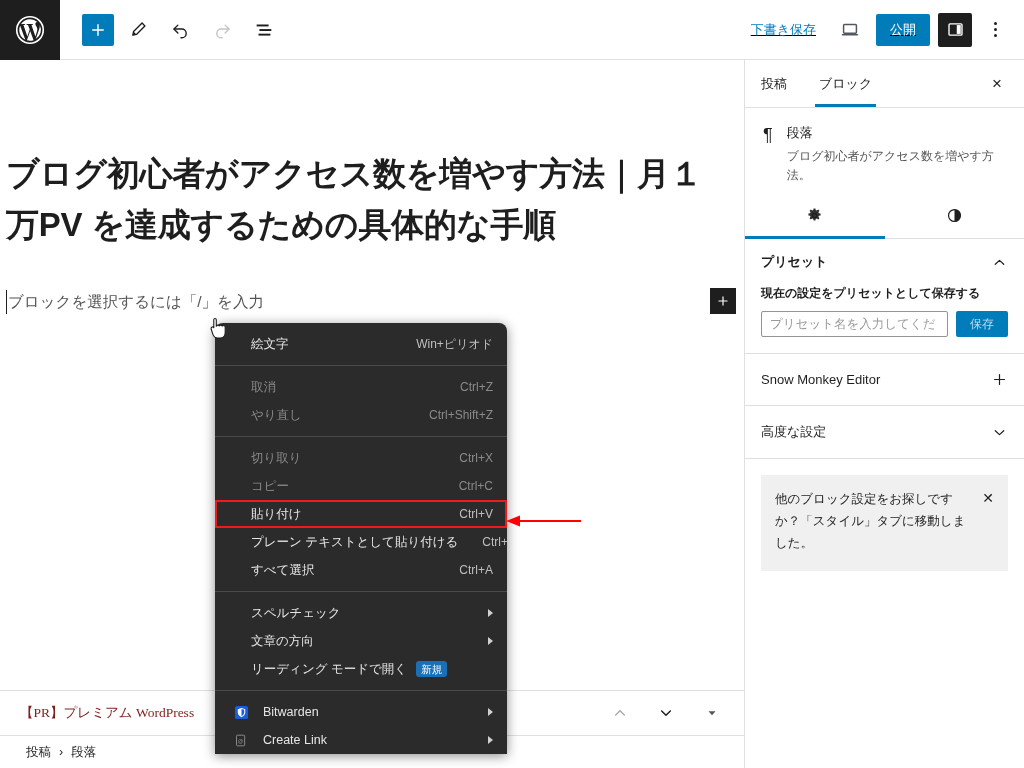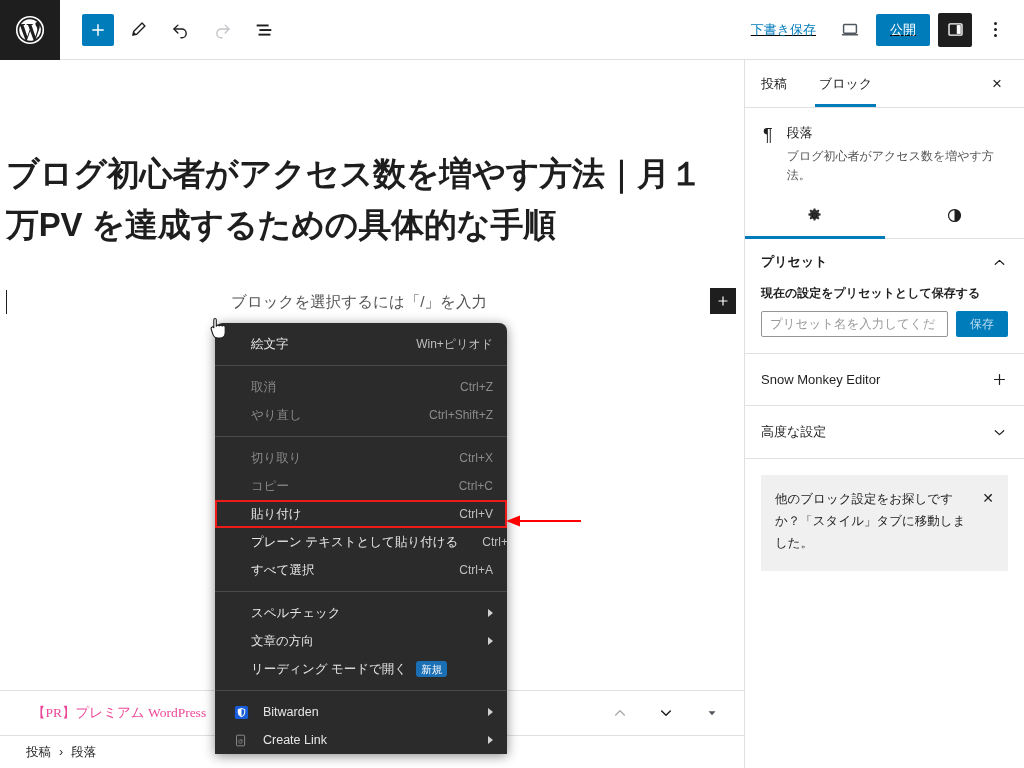--- a/index.html
+++ b/index.html
@@ -66,40 +66,40 @@
     position: absolute; top: 60px; left: 0; width: 744px; height: 630px;
     background: #fff; overflow: hidden;
   }
   .post-title {
     margin: 88px 0 0 6px; width: 716px;
     font-size: 33px; line-height: 1.55; font-weight: 700; color: #1e1e1e;
     letter-spacing: -0.2px;
   }
   .paragraph-row {
     position: relative; margin: 40px 0 0 6px; width: 730px;
-    display: flex; align-items: flex-start; text-align: center;
+    display: flex; align-items: flex-start;
   }
   .paragraph-placeholder {
     font-size: 15.5px; color: #555; line-height: 1.5; flex: 1 1 auto;
     border-left: 1px solid #1e1e1e; padding-left: 1px;
   }
   .block-appender {
     width: 26px; height: 26px; background: #1e1e1e; color: #fff;
     display: flex; align-items: center; justify-content: center;
     flex: 0 0 26px; margin-top: -2px; cursor: pointer;
   }
 
   
   .bottom-bar {
     position: absolute; left: 0; top: 690px; width: 744px; height: 45px;
     border-top: 1px solid #e0e0e0; display: flex; align-items: center;
     background: #fff;
   }
   .bottom-note {
-    font-size: 13.5px; color: #ec4899; padding-left: 32px;
+    font-size: 13.5px; color: #7f1d1d; padding-left: 20px;
     font-family: "Liberation Serif", serif; white-space: nowrap;
   }
   .bottom-arrows { margin-left: auto; display: flex; align-items: center; gap: 18px; padding-right: 18px; }
   .arrow-btn {
     width: 28px; height: 28px; display: flex; align-items: center;
     justify-content: center; background: transparent; border: none; cursor: pointer;
   }
   .breadcrumb-bar {
     position: absolute; left: 0; top: 735px; width: 744px; height: 33px;
     border-top: 1px solid #e0e0e0; display: flex; align-items: center;

